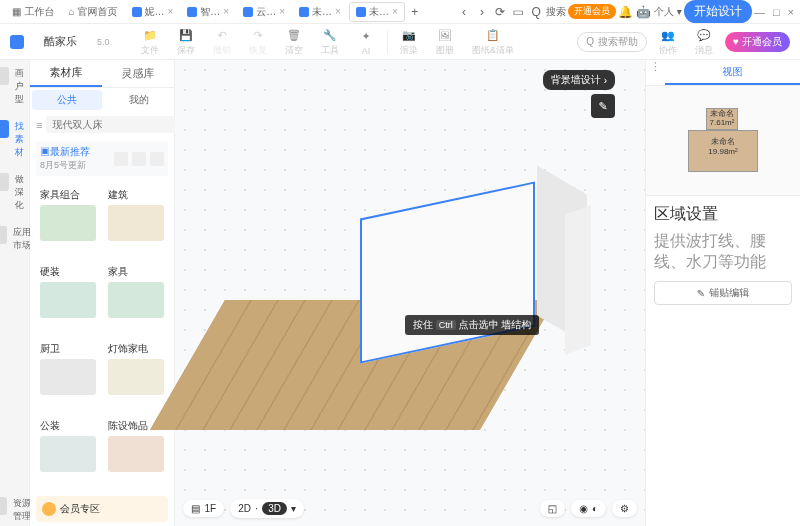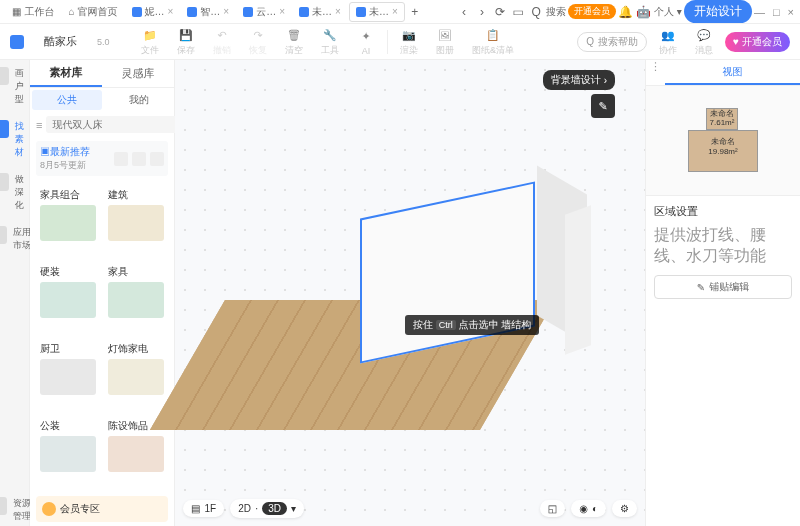--- a/index.html
+++ b/index.html
@@ -26,21 +26,21 @@
 .main{display:flex;height:466px}
 .rail{width:30px;background:#f5f5f5;border-right:1px solid #eee;display:flex;flex-direction:column;align-items:center;padding-top:4px;gap:8px}
 .rail .ritem{display:flex;align-items:flex-start;font-size:9px;color:#666;gap:6px;padding:3px}
 .rail .ritem.active{color:#3b82f6}
 .rail .ric{width:18px;height:18px;background:#ddd;border-radius:3px}
 .rail .ritem.active .ric{background:#3b82f6}
 
 .sidepanel{width:145px;background:#fff;border-right:1px solid #eee;display:flex;flex-direction:column}
 .sp-tabs{display:flex;height:28px;border-bottom:1px solid #eee}
 .sp-tab{flex:1;display:flex;align-items:center;justify-content:center;font-size:11px;color:#666}
-.sp-tab.active{color:#333;border-bottom:2px solid #3b82f6;font-weight:700}
+.sp-tab.active{color:#333;border-bottom:2px solid #3b82f6;font-weight:400}
 .sp-sub{display:flex;height:24px}
 .sp-sub .s{flex:1;display:flex;align-items:center;justify-content:center;font-size:10px;color:#666}
 .sp-sub .s.active{background:#eaf2ff;color:#3b82f6;border-radius:3px;margin:2px}
 .sp-search{display:flex;align-items:center;padding:4px 6px;gap:4px}
 .sp-search input{flex:1;border:none;background:#f5f5f5;border-radius:3px;padding:3px 6px;font-size:10px;outline:none}
 .recommend{margin:4px 6px;padding:4px;background:#f8f9fa;border-radius:3px;font-size:10px;display:flex;align-items:center;gap:4px}
 .recommend .rt{flex:1}
 .recommend .rt .t{color:#3b82f6;font-weight:500}
 .recommend .rt .d{color:#999;font-size:9px}
 .thumb{width:14px;height:14px;background:#eee;border-radius:2px}
@@ -67,21 +67,21 @@
 
 .rpanel{width:155px;background:#fff;border-left:1px solid #eee;display:flex;flex-direction:column}
 .rp-tabs{display:flex;height:26px;border-bottom:1px solid #eee}
 .rp-tabs .t{flex:1;display:flex;align-items:center;justify-content:center;font-size:10px;color:#666}
 .rp-tabs .t.active{color:#3b82f6;border-bottom:2px solid #3b82f6}
 .minimap{height:110px;background:#fafafa;display:flex;align-items:center;justify-content:center;position:relative;border-bottom:1px solid #eee}
 .mm-room{width:70px;height:65px;position:relative}
 .mm-a{position:absolute;top:0;left:18px;width:32px;height:22px;background:#d4b896;border:1px solid #999;font-size:8px;text-align:center;line-height:1.1;padding-top:1px}
 .mm-b{position:absolute;top:22px;left:0;width:70px;height:42px;background:#d4b896;border:1px solid #999;font-size:8px;text-align:center;padding-top:6px;line-height:1.2}
 .section{padding:8px}
-.section .st{font-size:11px;font-weight:500;margin-bottom:6px}
+.section .st{font-size:16px;font-weight:500;margin-bottom:6px}
 .section .sd{font-size:16px;color:#999;margin-bottom:8px}
 .pastebtn{border:1px solid #ddd;border-radius:4px;padding:4px;font-size:10px;display:flex;align-items:center;justify-content:center;gap:4px;color:#666}
 </style>
 </head>
 <body>
 
 <div class="titlebar">
   <span class="tab">
       <span>▦</span>
       <span>工作台</span>

